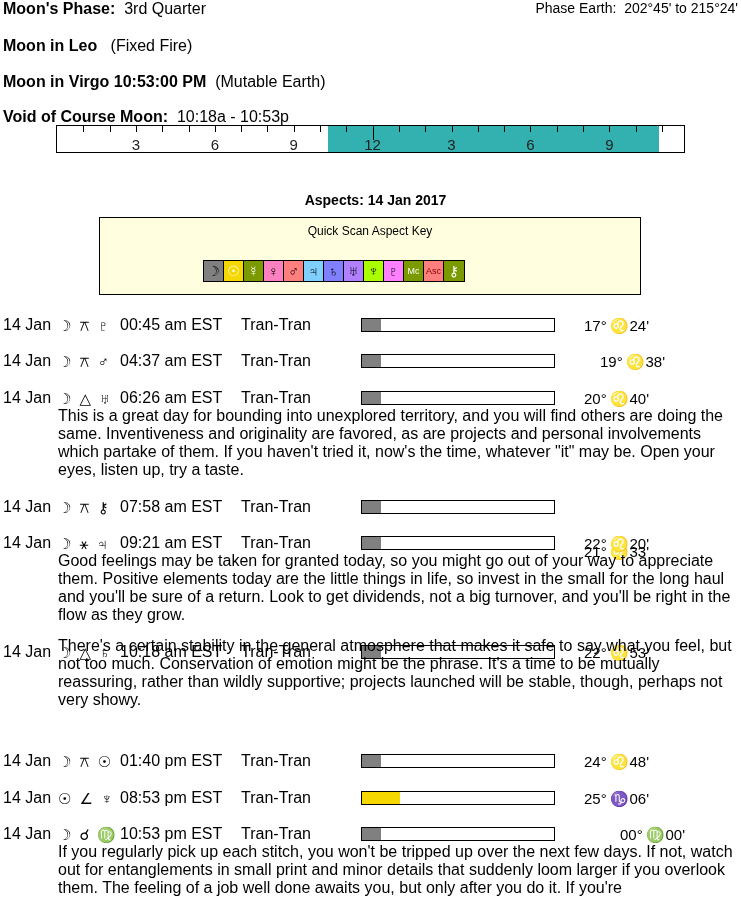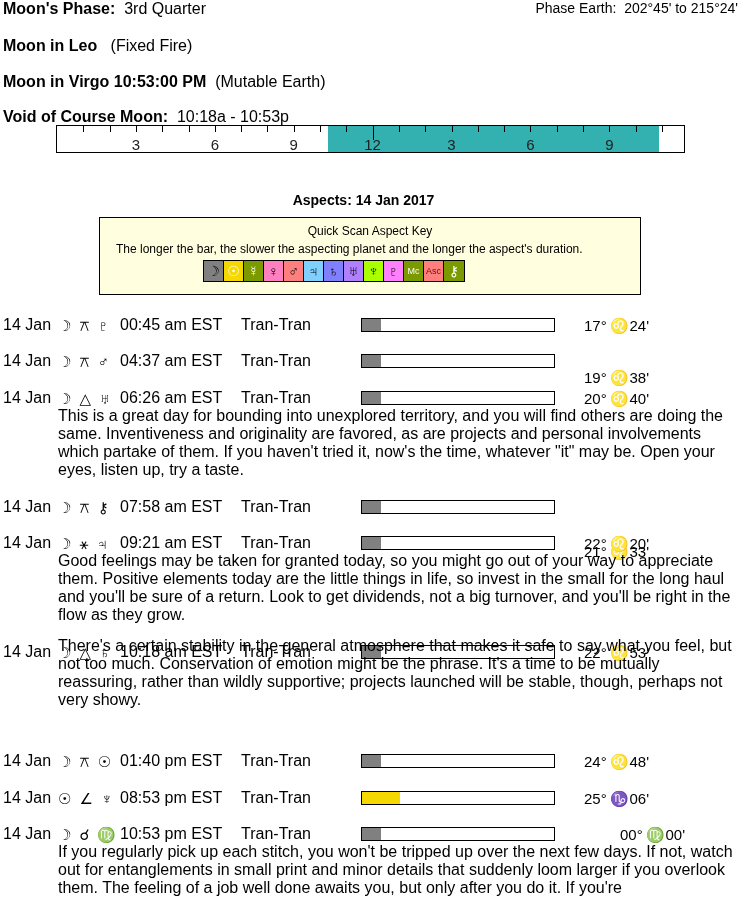--- a/index.html
+++ b/index.html
@@ -10,21 +10,21 @@
   .hdr-line { left:3px; font-size:16px; }
   .phase-angle { right:3px; top:0px; font-size:14px; }
   
   .timeline { position:absolute; left:56px; top:125px; width:629px; height:28px;
               border:1px solid #000; background:#fff; box-sizing:border-box; }
   .timeline .fill { position:absolute; top:0; bottom:0; background:#33b0b0; }
   .timeline .tick { position:absolute; top:0; width:1px; height:6px; background:#000; }
   .timeline .tick.major { height:14px; }
   .timeline .lbl { position:absolute; top:10px; font-size:15px; color:#222; transform:translateX(-50%); }
   
-  .aspects-title { left:0; width:727px; text-align:center; top:192px; font-size:14px; font-weight:bold; }
+  .aspects-title { left:12px; width:727px; text-align:center; top:192px; font-size:14px; font-weight:bold; }
   
   .keybox { position:absolute; left:99px; top:217px; width:542px; height:78px;
             background:#ffffe0; border:1px solid #000; box-sizing:border-box; }
   .keybox .k-title { position:absolute; left:0; right:0; top:6px; text-align:center; font-size:12px; }
   .keybox .k-desc { position:absolute; left:16px; top:24px; font-size:12px; white-space:nowrap; }
   .keybox .k-icons { position:absolute; left:103px; top:42px; display:flex; border:1px solid #000; }
   .keybox .k-icon { width:20px; height:20px; border-right:1px solid #000; display:flex;
                     align-items:center; justify-content:center; font-size:14px; color:#000; box-sizing:border-box; }
   .keybox .k-icon:last-child { border-right:none; }
   
@@ -93,21 +93,20 @@
     <div class="lbl" style="left: 315.6px;">12</div>
     <div class="lbl" style="left: 394.5px;">3</div>
     <div class="lbl" style="left: 473.4px;">6</div>
     <div class="lbl" style="left: 552.3px;">9</div>
   </div>
 
 <div class="abs aspects-title">Aspects: 14 Jan 2017</div>
 
 <div class="keybox">
   <div class="k-title">Quick Scan Aspect Key</div>
-  <div class="k-desc">The longer the bar, the slower the aspecting planet and the longer the aspect's duration.</div>
   <div class="k-icons" id="key-icons">
       <div class="k-icon" style="background: rgb(128, 128, 128);">☽</div>
       <div class="k-icon" style="background: rgb(245, 216, 0); color: rgb(255, 255, 255);">☉</div>
       <div class="k-icon" style="background: rgb(122, 154, 0); color: rgb(255, 255, 255);">☿</div>
       <div class="k-icon" style="background: rgb(255, 128, 192);">♀</div>
       <div class="k-icon" style="background: rgb(255, 127, 127);">♂</div>
       <div class="k-icon" style="background: rgb(128, 208, 255);">♃</div>
       <div class="k-icon" style="background: rgb(128, 128, 255);">♄</div>
       <div class="k-icon" style="background: rgb(176, 128, 255);">♅</div>
       <div class="k-icon" style="background: rgb(170, 255, 0);">♆</div>
@@ -127,21 +126,21 @@
       <div class="bar-fill" style="width: 10%; background: rgb(128, 128, 128);"></div>
     </div>
     <div class="abs row-pos" style="top: 317px;">17° ♌24'</div>
     <div class="abs row-date" style="top: 352px;">14 Jan</div>
     <div class="abs row-glyphs" style="top: 353px;">☽ ⚻ ♂</div>
     <div class="abs row-time" style="top: 352px;">04:37 am EST</div>
     <div class="abs row-type" style="top: 352px;">Tran-Tran</div>
     <div class="row-bar" style="top: 354px;">
       <div class="bar-fill" style="width: 10%; background: rgb(128, 128, 128);"></div>
     </div>
-    <div class="abs row-pos" style="top: 369px;">19° ♌38'</div>
+    <div class="abs row-pos" style="top: 353px; margin-left: 16px;">19° ♌38'</div>
     <div class="abs row-date" style="top: 389px;">14 Jan</div>
     <div class="abs row-glyphs" style="top: 390px;">☽ △ ♅</div>
     <div class="abs row-time" style="top: 389px;">06:26 am EST</div>
     <div class="abs row-type" style="top: 389px;">Tran-Tran</div>
     <div class="row-bar" style="top: 391px;">
       <div class="bar-fill" style="width: 10%; background: rgb(128, 128, 128);"></div>
     </div>
     <div class="abs row-pos" style="top: 390px;">20° ♌40'</div>
     <div class="interp" style="top: 407px;">This is a great day for bounding into unexplored territory, and you will find others are doing the same. Inventiveness and originality are favored, as are projects and personal involvements which partake of them. If you haven't tried it, now's the time, whatever "it" may be. Open your eyes, listen up, try a taste.</div>
     <div class="abs row-date" style="top: 498px;">14 Jan</div>

